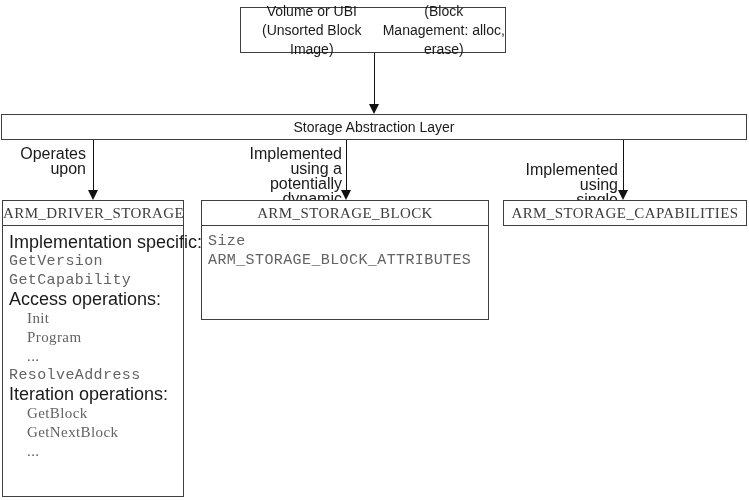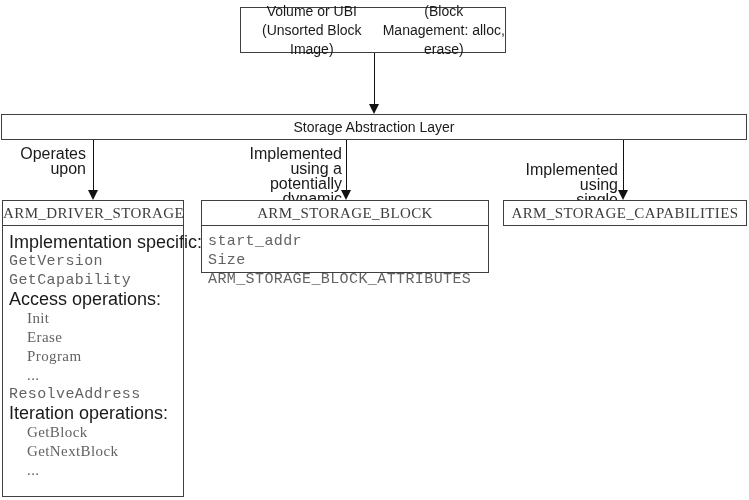--- a/index.html
+++ b/index.html
@@ -60,21 +60,21 @@
   .box-header {
     height: 25px; line-height: 24px;
     text-align: center;
     font-family: Liberation Serif, serif;
     font-size: 15px; letter-spacing: 0.4px;
     color: var(--code-header);
     white-space: pre;
   }
   .with-body .box-header { border-bottom: 1px solid var(--border); }
   .driver-box { left: 2px;   top: 200px; width: 182px; height: 297px; }
-  .block-box  { left: 201px; top: 200px; width: 288px; height: 73px;  }
+  .block-box  { left: 201px; top: 200px; width: 288px; height: 120px;  }
   .caps-box   { left: 503px; top: 200px; width: 244px; height: 26px;  }
   .box-body { padding: 7px 4px 0 6px; }
   .line { line-height: 19px; white-space: pre; }
   .label {
     font-family: Liberation Sans, sans-serif;
     font-size: 18px; color: var(--text);
   }
   .code {
     font-family: "Liberation Mono", monospace;
     font-size: 15px; letter-spacing: 0.4px;
@@ -127,35 +127,33 @@
     </div>
 
   <div class="box driver-box with-body">
     <div class="box-header">ARM_DRIVER_STORAGE</div>
     <div class="box-body">
         <div class="line label">Implementation specific:</div>
         <div class="line code">GetVersion</div>
         <div class="line code">GetCapability</div>
         <div class="line label">Access operations:</div>
         <div class="line code-indent">Init</div>
-        <div class="line code-indent">Erase</div>
         <div class="line code-indent">Program</div>
         <div class="line code-indent">...</div>
         <div class="line code">ResolveAddress</div>
         <div class="line label">Iteration operations:</div>
         <div class="line code-indent">GetBlock</div>
         <div class="line code-indent">GetNextBlock</div>
         <div class="line code-indent">...</div>
       </div>
   </div>
 
   <div class="box block-box with-body">
     <div class="box-header">ARM_STORAGE_BLOCK</div>
     <div class="box-body" style="padding-top:6px;">
-        <div class="line code">start_addr</div>
         <div class="line code">Size</div>
         <div class="line code">ARM_STORAGE_BLOCK_ATTRIBUTES</div>
       </div>
   </div>
 
   <div class="box caps-box">
     <div class="box-header">ARM_STORAGE_CAPABILITIES</div>
   </div>
 
 </div>

